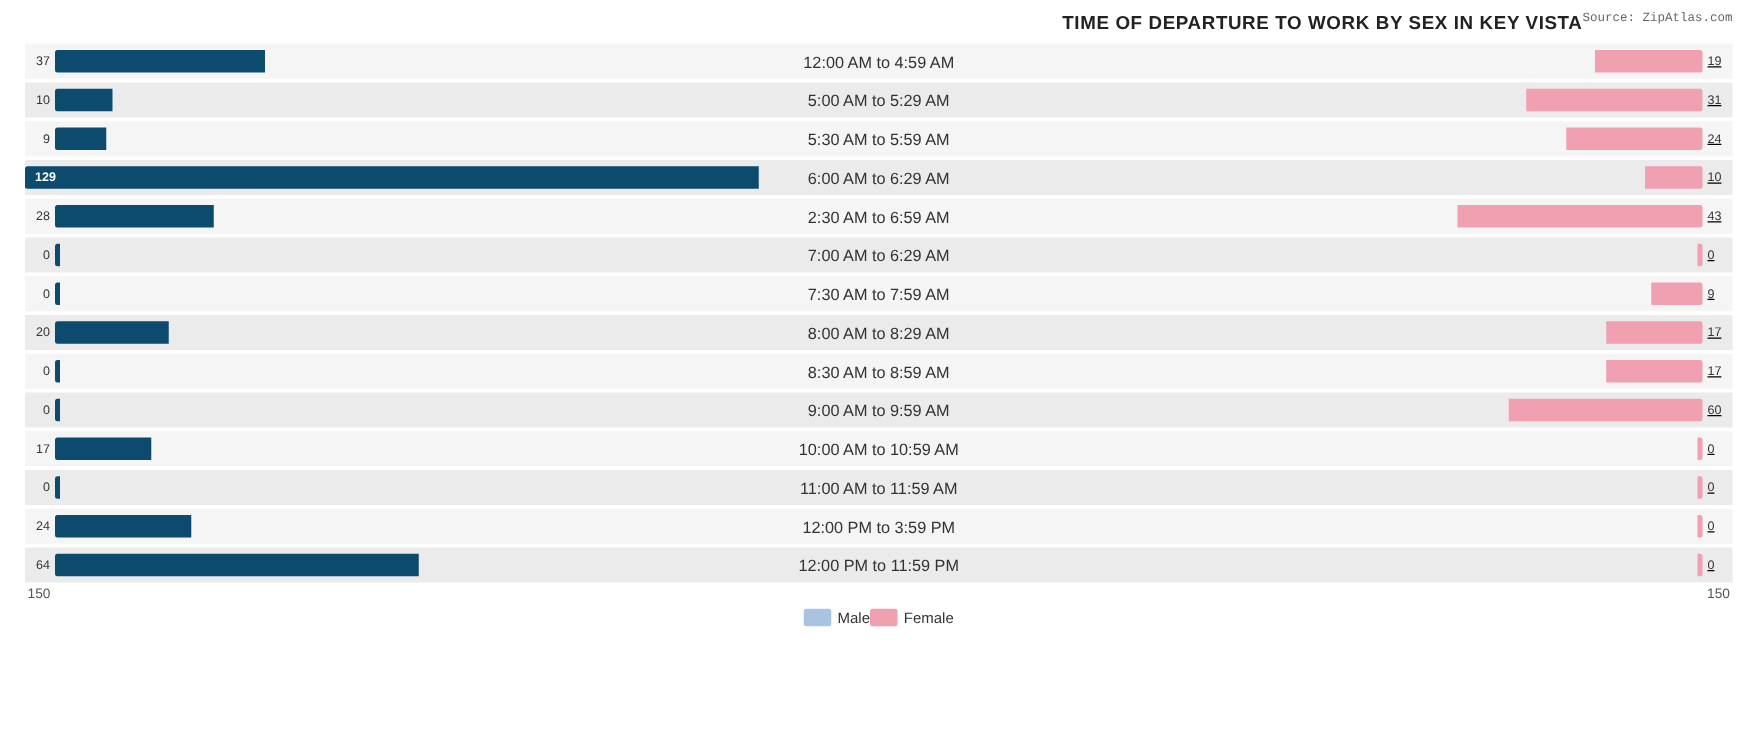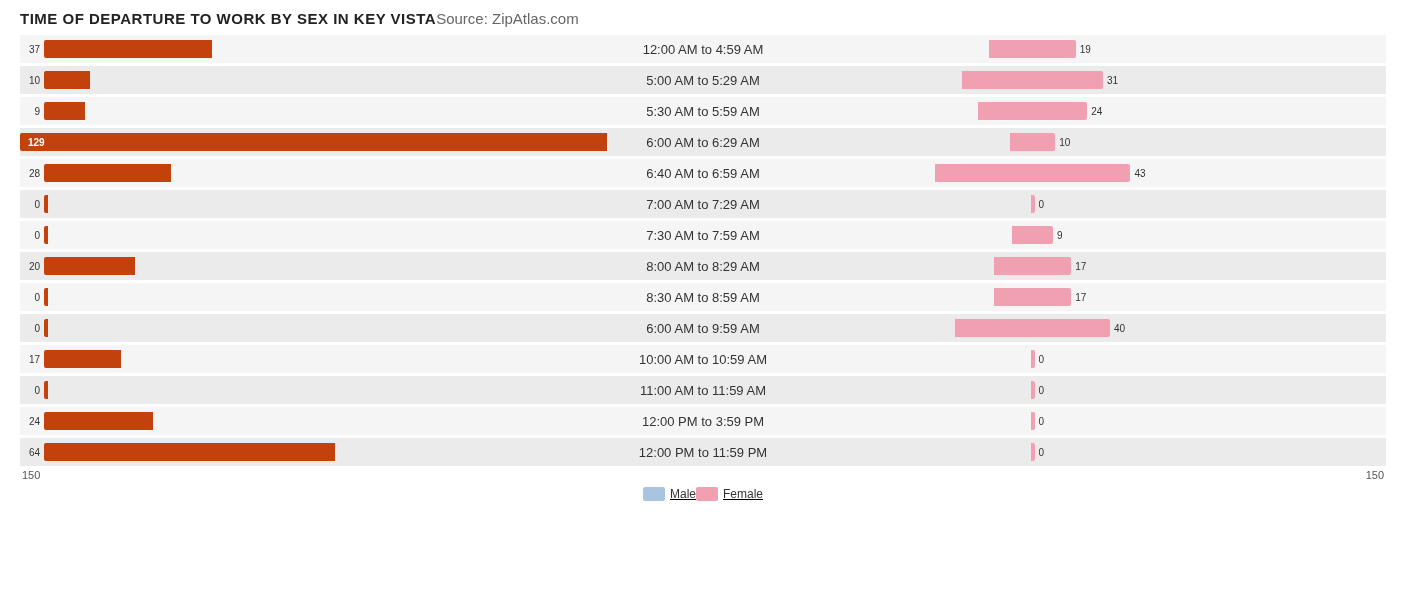--- a/index.html
+++ b/index.html
@@ -11,34 +11,35 @@
       overflow: hidden;
     }
     .chart-container {
       width: 1406px;
       height: 595px;
       padding: 10px 20px 40px 20px;
       position: relative;
     }
     .title-row {
       display: flex;
-      justify-content: flex-start;
+      justify-content: flex-end;
       align-items: flex-start;
       margin-bottom: 8px;
     }
     .chart-title {
       font-size: 15px;
       font-weight: bold;
       color: #222;
       text-transform: uppercase;
       letter-spacing: 0.5px;
     }
     .source-text {
-      font-size: 15px;
+      font-size: 10px;
       color: #666;
+      font-family: Liberation Mono, monospace;
     }
     .bars-area {
       position: relative;
       width: 100%;
     }
     .bar-row {
       display: flex;
       align-items: center;
       height: 28px;
       margin-bottom: 3px;
@@ -55,40 +56,41 @@
       display: flex;
       align-items: center;
       padding-right: 0;
       position: relative;
       height: 100%;
     }
     .right-section {
       width: 50%;
       display: flex;
       align-items: center;
-      justify-content: center;
+      justify-content: flex-end;
       padding-left: 0;
       position: relative;
       height: 100%;
+      text-decoration: underline;
     }
     .label-center {
       position: absolute;
       left: 50%;
       transform: translateX(-50%);
       font-size: 13px;
       color: #333;
       white-space: nowrap;
       z-index: 10;
       background: transparent;
       text-align: center;
       pointer-events: none;
     }
     .male-bar {
       height: 18px;
-      background: #c2410c;
+      background: #0c4a6e;
       border-radius: 2px 0 0 2px;
       display: flex;
       align-items: center;
       justify-content: flex-start;
       padding-left: 4px;
     }
     .female-bar {
       height: 18px;
       background: #f0a0b0;
       border-radius: 0 2px 2px 0;
@@ -116,21 +118,20 @@
       font-size: 10px;
       color: #fff;
       font-weight: bold;
       padding: 0 4px;
     }
     .legend-row {
       display: flex;
       justify-content: center;
       align-items: center;
       margin-top: 6px;
-      text-decoration: underline;
     }
     .legend-item {
       display: flex;
       align-items: center;
       gap: 5px;
       font-size: 12px;
       color: #333;
     }
     .legend-swatch {
       width: 22px;
@@ -212,35 +213,35 @@
       <span class="bar-value-right">10</span>
     </div>
   </div>
       <div class="bar-row">
     <div class="left-section">
       <span class="bar-value-left">28</span>
       <div class="male-bar" style="width:18.666666666666668%; ">
         
       </div>
     </div>
-    <div class="label-center">6:40 AM to 6:59 AM</div>
+    <div class="label-center">2:30 AM to 6:59 AM</div>
     <div class="right-section">
       <div class="female-bar" style="width:28.666666666666668%;">
       </div>
       <span class="bar-value-right">43</span>
     </div>
   </div>
       <div class="bar-row">
     <div class="left-section">
       <span class="bar-value-left">0</span>
       <div class="male-bar" style="width:0%; ">
         
       </div>
     </div>
-    <div class="label-center">7:00 AM to 7:29 AM</div>
+    <div class="label-center">7:00 AM to 6:29 AM</div>
     <div class="right-section">
       <div class="female-bar" style="width:0%;">
       </div>
       <span class="bar-value-right">0</span>
     </div>
   </div>
       <div class="bar-row">
     <div class="left-section">
       <span class="bar-value-left">0</span>
       <div class="male-bar" style="width:0%; ">
@@ -282,25 +283,25 @@
       <span class="bar-value-right">17</span>
     </div>
   </div>
       <div class="bar-row">
     <div class="left-section">
       <span class="bar-value-left">0</span>
       <div class="male-bar" style="width:0%; ">
         
       </div>
     </div>
-    <div class="label-center">6:00 AM to 9:59 AM</div>
+    <div class="label-center">9:00 AM to 9:59 AM</div>
     <div class="right-section">
       <div class="female-bar" style="width:22.666666666666664%;">
       </div>
-      <span class="bar-value-right">40</span>
+      <span class="bar-value-right">60</span>
     </div>
   </div>
       <div class="bar-row">
     <div class="left-section">
       <span class="bar-value-left">17</span>
       <div class="male-bar" style="width:11.333333333333332%; ">
         
       </div>
     </div>
     <div class="label-center">10:00 AM to 10:59 AM</div>

